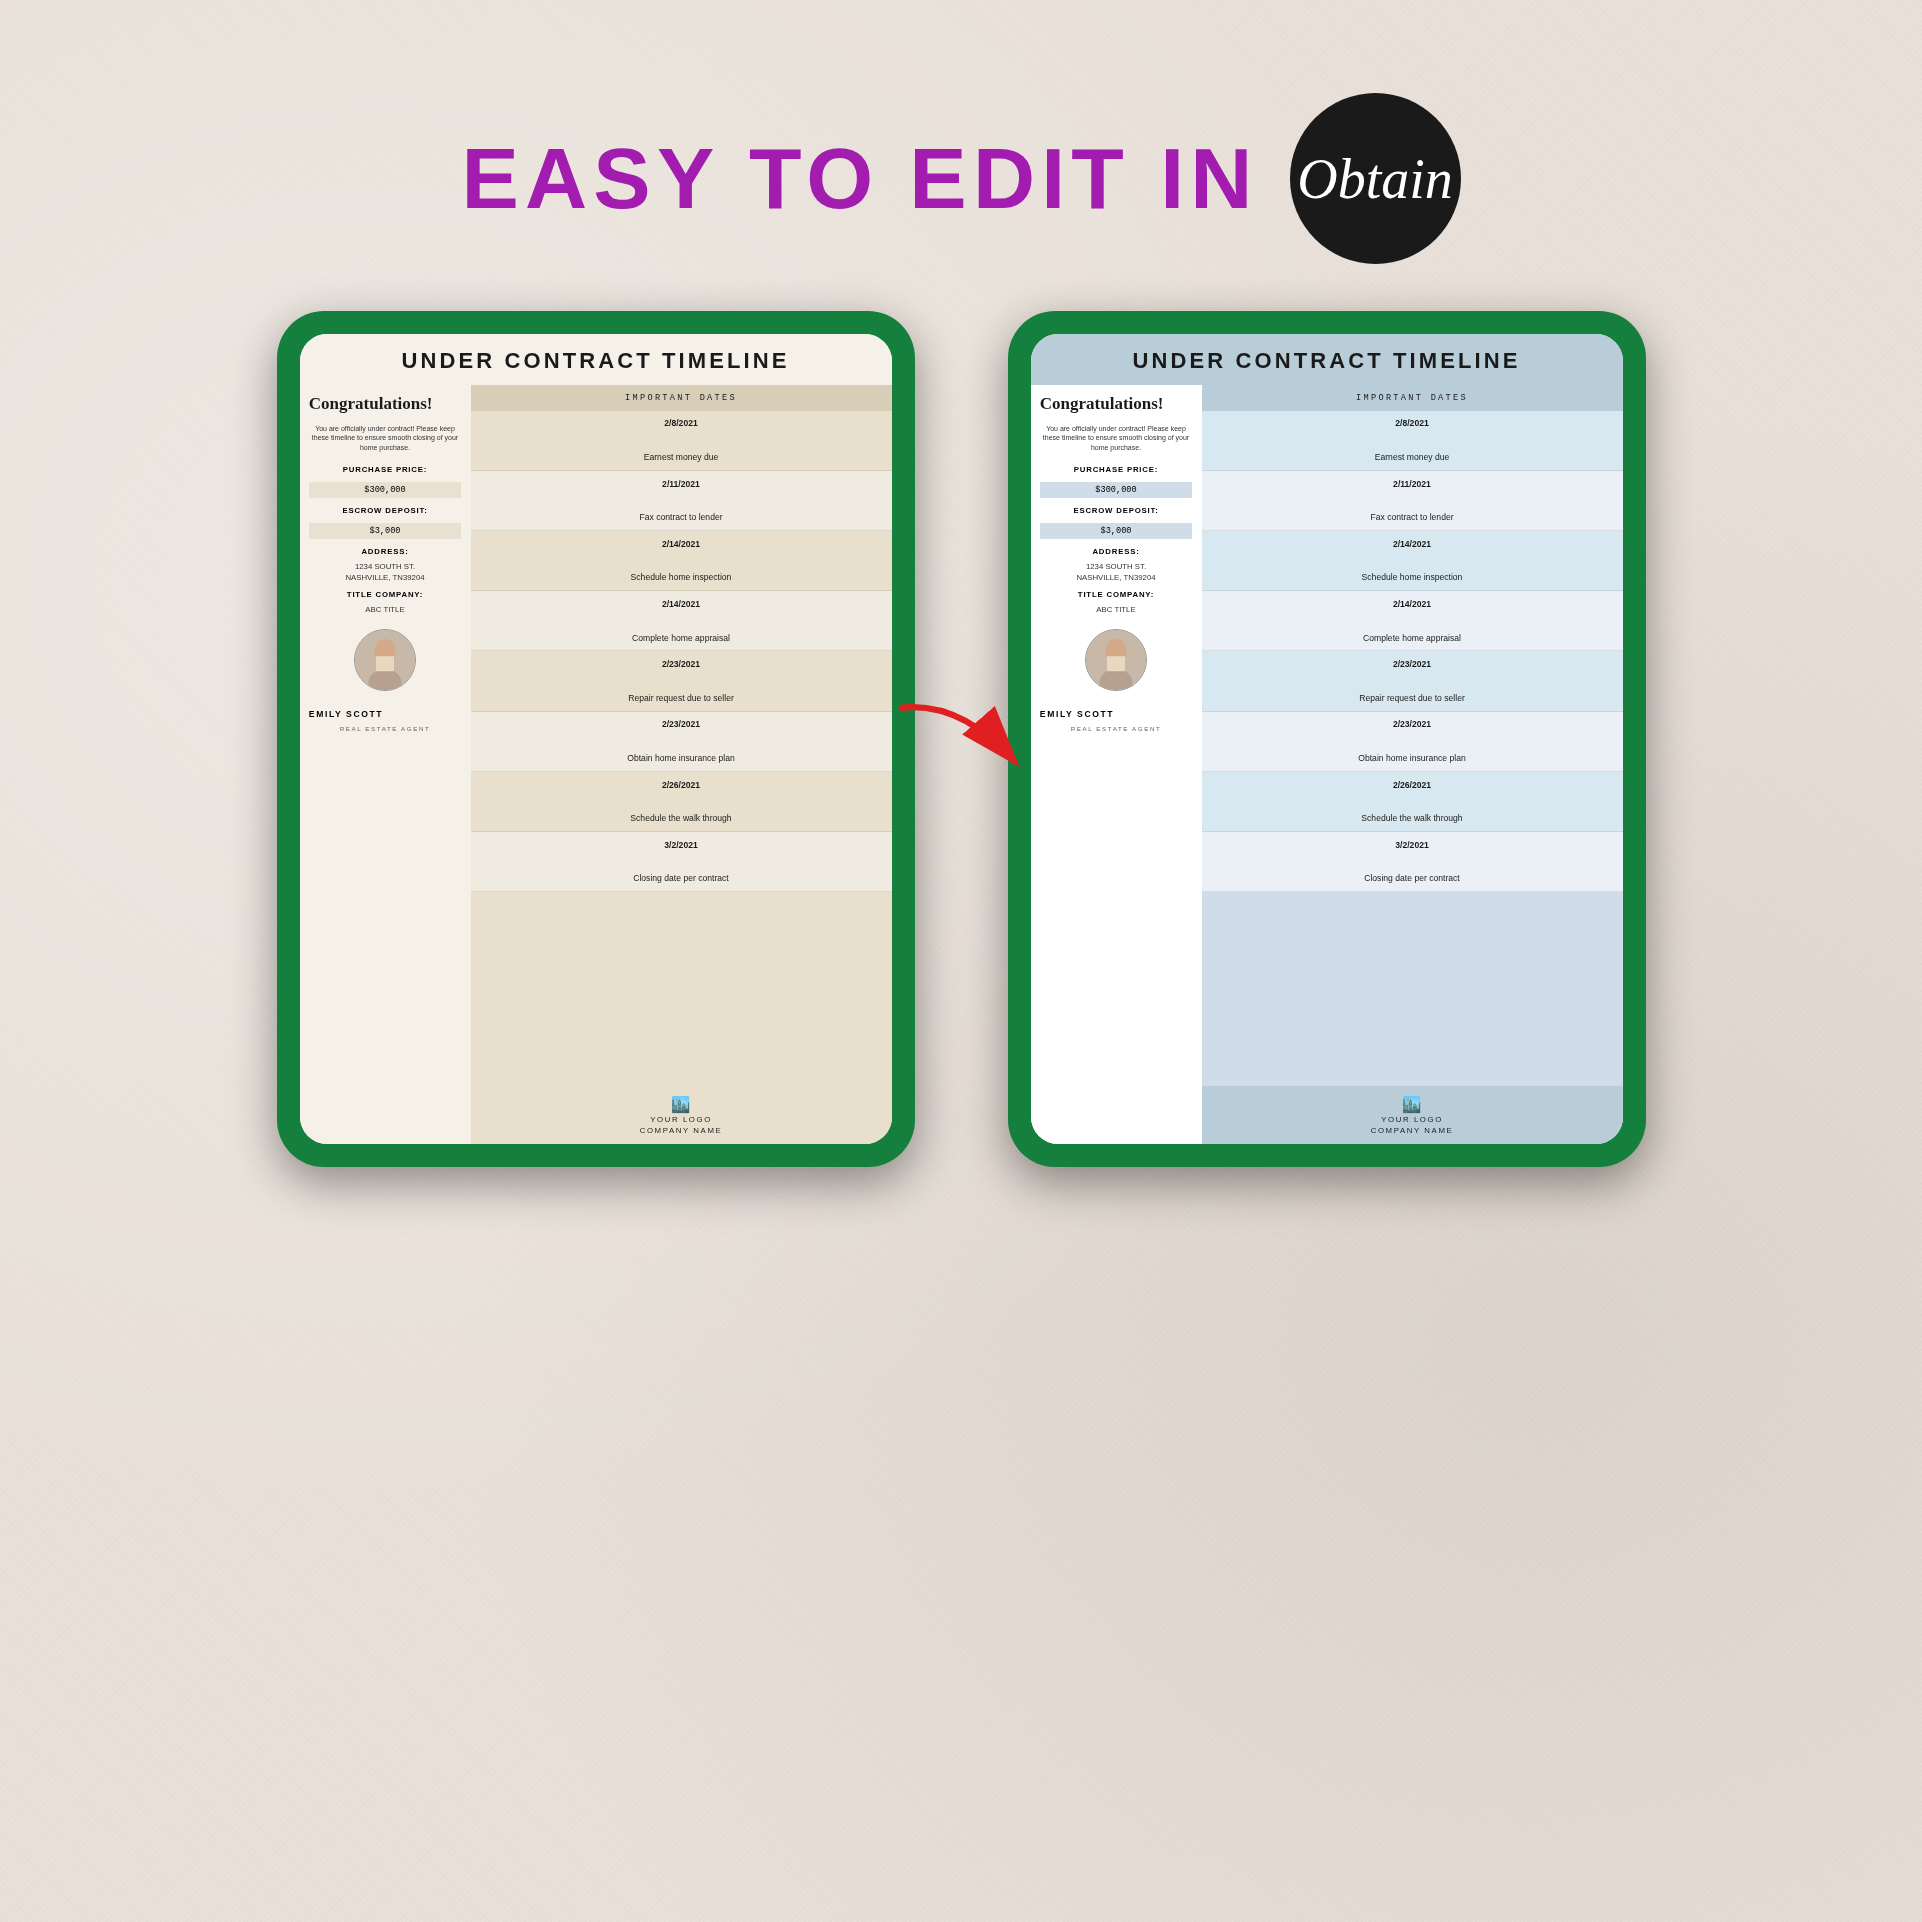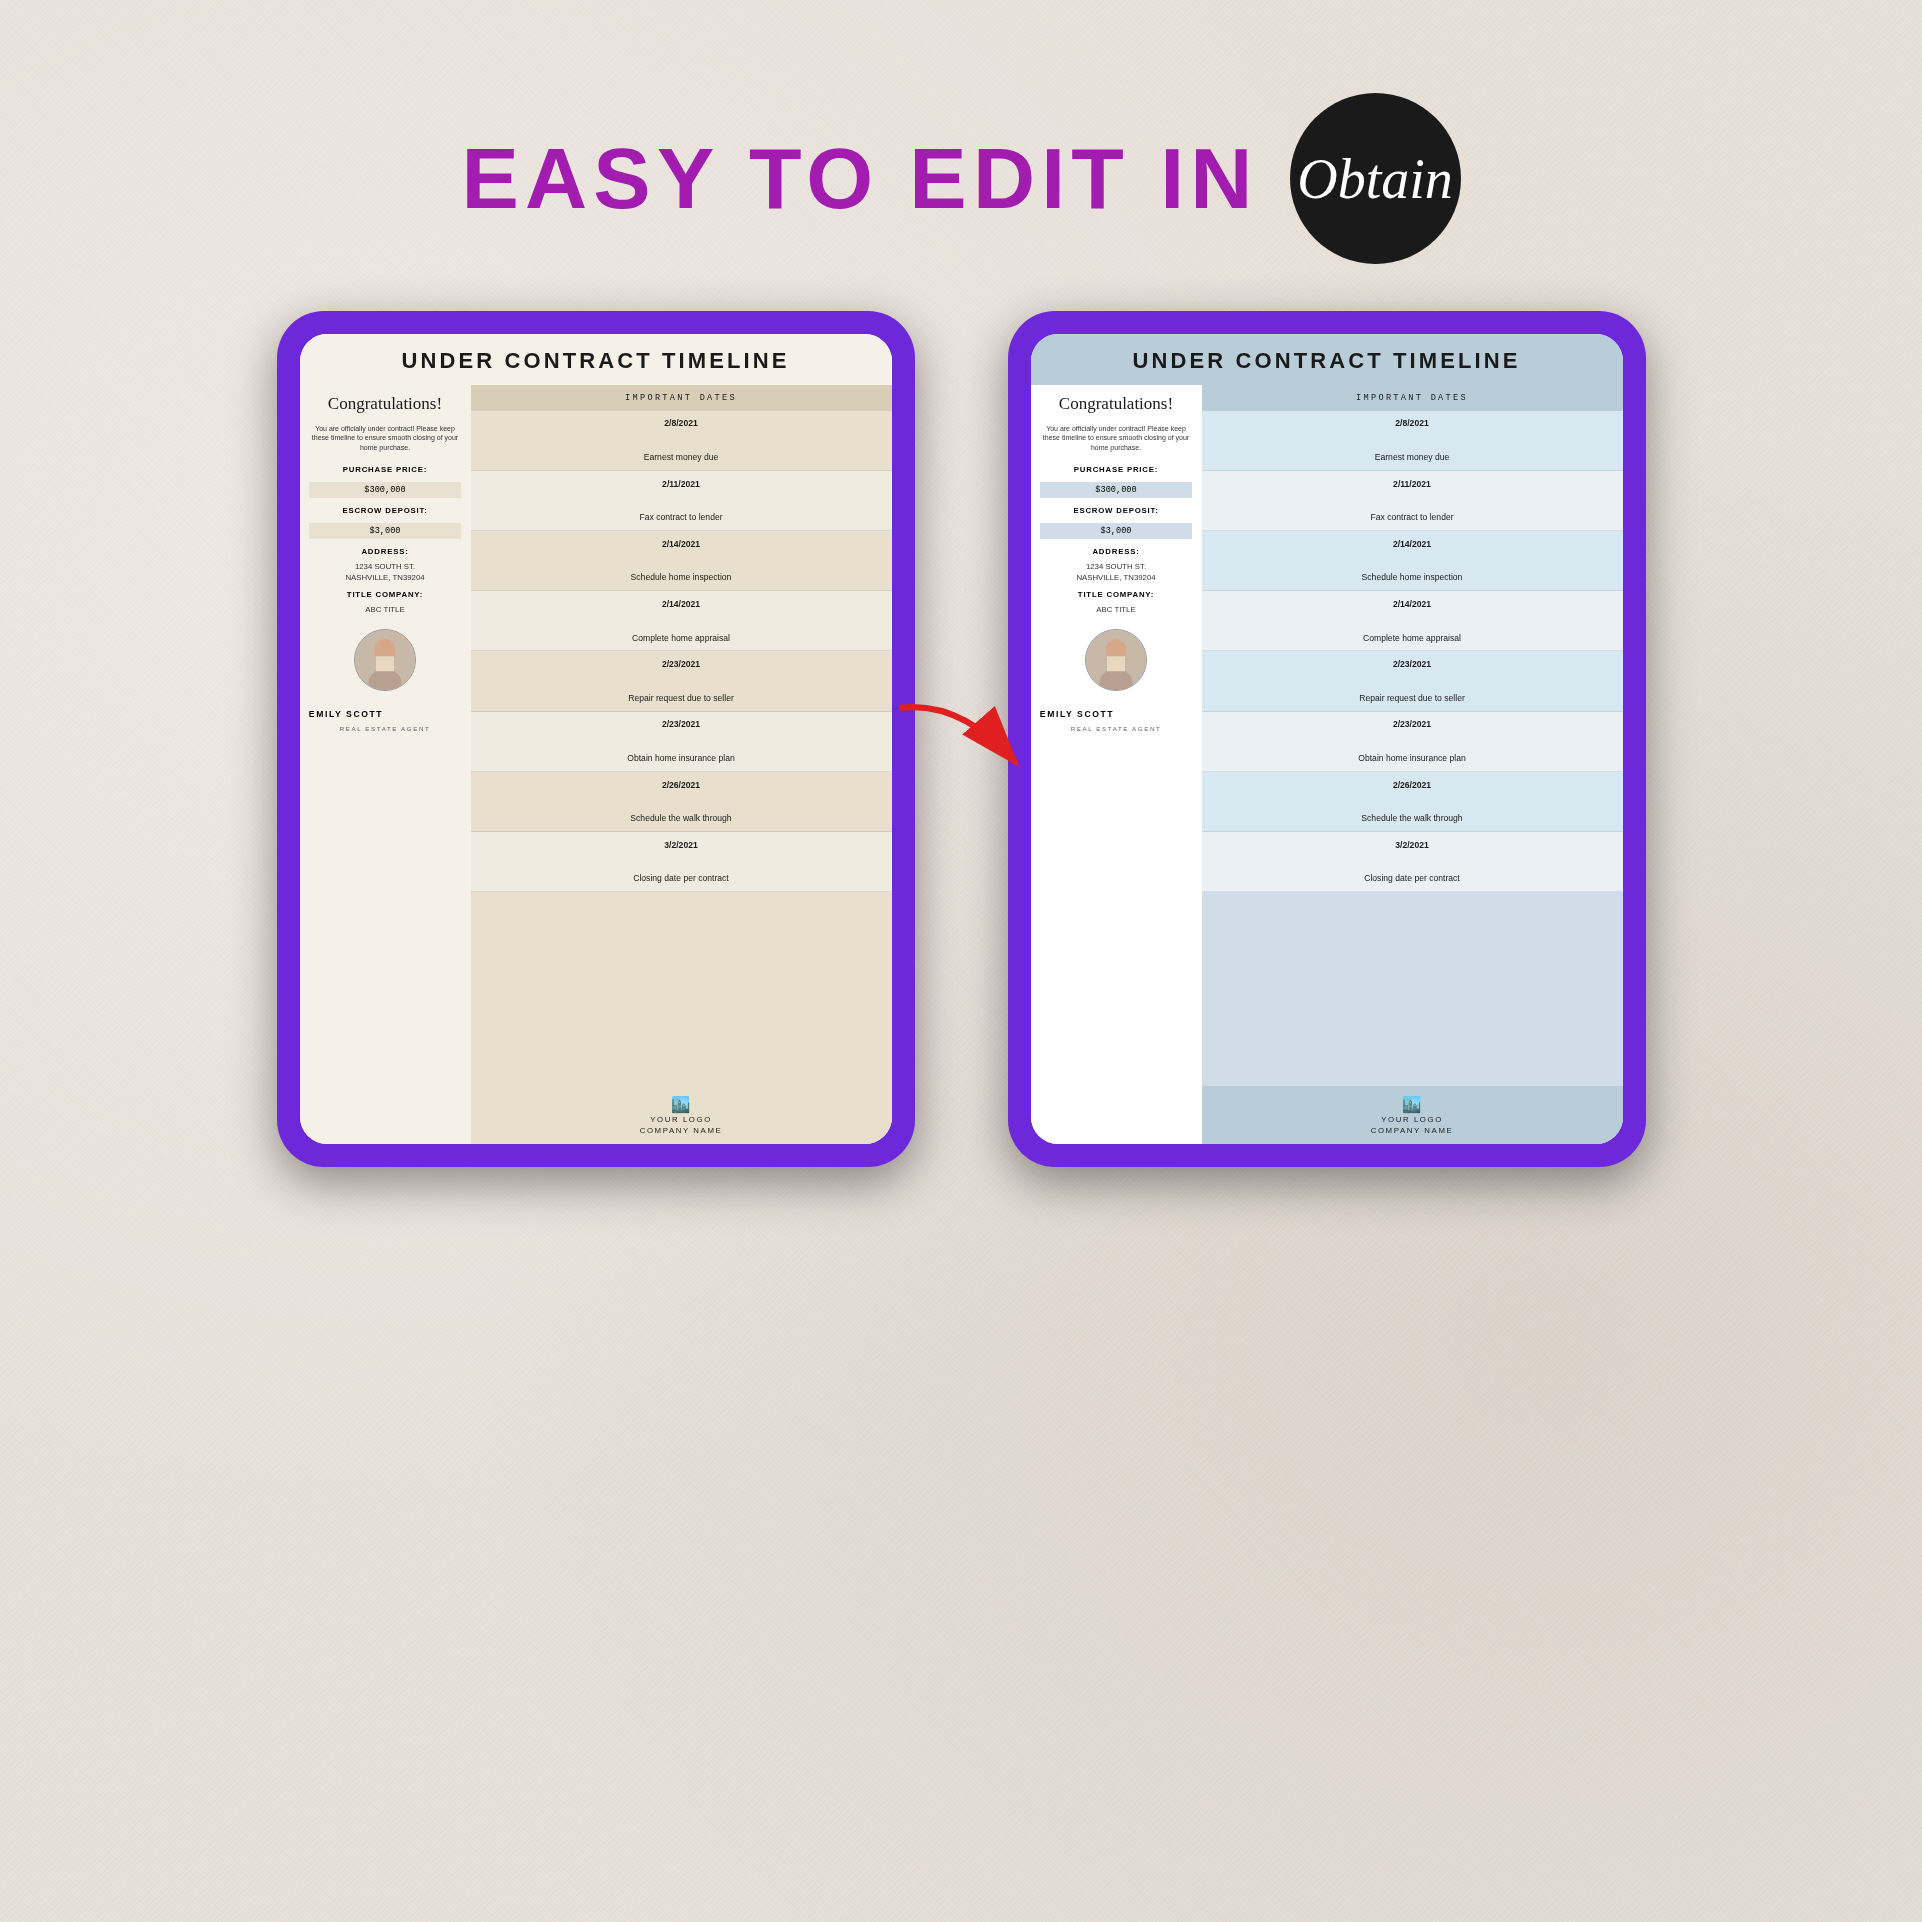--- a/index.html
+++ b/index.html
@@ -98,21 +98,21 @@
 
     .arrow-svg {
       width: 156px;
       height: 93px;
     }
 
     
     .tablet {
       width: 638px;
       height: 856px;
-      background-color: #6d28d9;
+      background-color: #15803d;
       border-radius: 47px;
       padding: 23px;
       box-shadow: 0 15.6px 47px rgba(0,0,0,0.4);
       position: relative;
     }
 
     .tablet-screen {
       width: 100%;
       height: 100%;
       border-radius: 27px;
@@ -176,22 +176,23 @@
     }
 
     .left-panel-blue {
       background-color: #ffffff;
     }
 
     .congrats-section {
       font-family: 'Brush Script MT', cursive;
       font-size: 17px;
       color: #1a1a1a;
-      text-align: center;
+      text-align: left;
       margin-bottom: 3.1px;
+      font-weight: bold;
     }
 
     .congrats-body {
       font-family: Arial, sans-serif;
       font-size: 7px;
       color: #333;
       text-align: center;
       line-height: 1.4;
       margin-bottom: 6.2px;
     }

